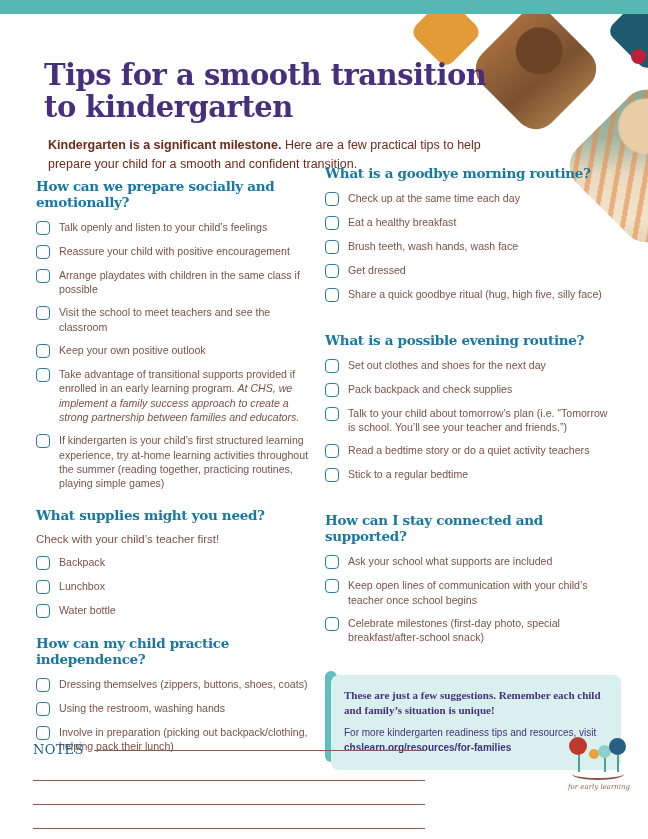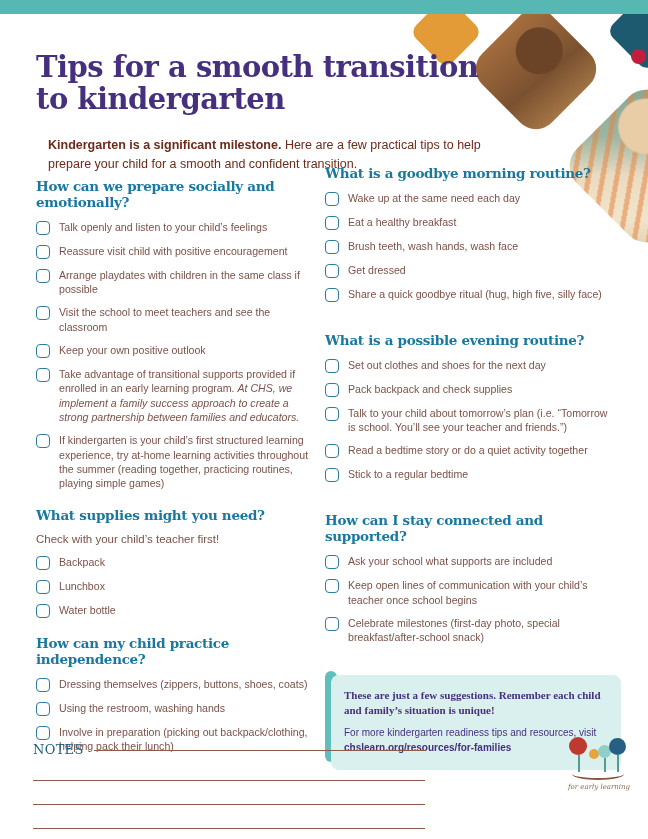--- a/index.html
+++ b/index.html
@@ -19,21 +19,21 @@
   .p-girl .photo-inner{background:
       radial-gradient(circle at 52% 38%, #6b4428 0 18%, rgba(0,0,0,0) 19%),
       linear-gradient(140deg,#c98d52 0%,#a06a3c 30%,#7a5130 55%,#b5854e 80%,#8f6238 100%);}
   .p-boy{left:585px;top:105px;width:122px;height:122px;border-radius:24px;}
   .p-boy .photo-inner{background:
       radial-gradient(circle at 50% 30%, #e9cda6 0 16%, rgba(0,0,0,0) 17%),
       repeating-linear-gradient(100deg, rgba(230,133,66,.55) 0 5px, rgba(0,0,0,0) 5px 14px),
       linear-gradient(180deg,#7fa190 0%,#9cb5a2 35%,#eadbc0 55%,#f2e4ca 78%,#dcc6a4 100%);}
 
   
-  .title{position:absolute;left:36px;top:52px;margin:0;z-index:6;
+  .title{position:absolute;left:36px;top:52px;margin:8px;z-index:6;
          font-family:"DejaVu Serif",serif;font-weight:bold;font-size:29px;line-height:1.1;
          letter-spacing:-0.5px;color:#46307e;}
   .title span{display:block;}
   .intro{position:absolute;left:36px;top:124px;width:442px;margin:12px;z-index:6;
          font-size:12.5px;line-height:1.5;color:#6e2b17;}
   .intro strong{font-weight:bold;}
 
   
   .columns{position:absolute;left:36px;top:166px;width:578px;display:flex;z-index:5;}
   .col{width:289px;flex:none;}
@@ -116,21 +116,21 @@
       <div id="left-sections">
           <section class="section">
             <h2>How can we prepare socially and emotionally?</h2>
             <div class="checklist">
               <div class="row">
                 <span class="box"></span>
                 <span class="label"><span>Talk openly and listen to your child’s feelings</span></span>
               </div>
               <div class="row">
                 <span class="box"></span>
-                <span class="label"><span>Reassure visit child with positive encouragement</span></span>
+                <span class="label"><span>Reassure your child with positive encouragement</span></span>
               </div>
               <div class="row">
                 <span class="box"></span>
                 <span class="label"><span>Arrange playdates with children in the same class if possible</span></span>
               </div>
               <div class="row">
                 <span class="box"></span>
                 <span class="label"><span>Visit the school to meet teachers and see the classroom</span></span>
               </div>
               <div class="row">
@@ -184,21 +184,21 @@
           </section>
         </div>
     </div>
     <div class="col col-right">
       <div id="right-sections">
           <section class="section">
             <h2>What is a goodbye morning routine?</h2>
             <div class="checklist">
               <div class="row">
                 <span class="box"></span>
-                <span class="label"><span>Wake up at the same need each day</span></span>
+                <span class="label"><span>Check up at the same time each day</span></span>
               </div>
               <div class="row">
                 <span class="box"></span>
                 <span class="label"><span>Eat a healthy breakfast</span></span>
               </div>
               <div class="row">
                 <span class="box"></span>
                 <span class="label"><span>Brush teeth, wash hands, wash face</span></span>
               </div>
               <div class="row">
@@ -221,21 +221,21 @@
               <div class="row">
                 <span class="box"></span>
                 <span class="label"><span>Pack backpack and check supplies</span></span>
               </div>
               <div class="row">
                 <span class="box"></span>
                 <span class="label"><span>Talk to your child about tomorrow’s plan (i.e. “Tomorrow is school. You’ll see your teacher and friends.”)</span></span>
               </div>
               <div class="row">
                 <span class="box"></span>
-                <span class="label"><span>Read a bedtime story or do a quiet activity together</span></span>
+                <span class="label"><span>Read a bedtime story or do a quiet activity teachers</span></span>
               </div>
               <div class="row">
                 <span class="box"></span>
                 <span class="label"><span>Stick to a regular bedtime</span></span>
               </div>
             </div>
           </section>
           <section class="section">
             <h2>How can I stay connected and supported?</h2>
             <div class="checklist">

